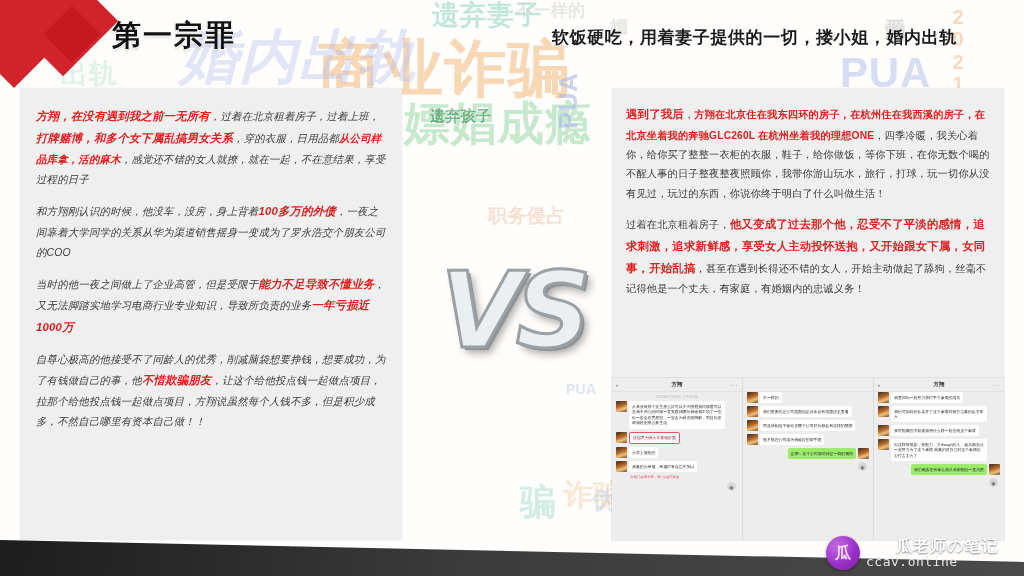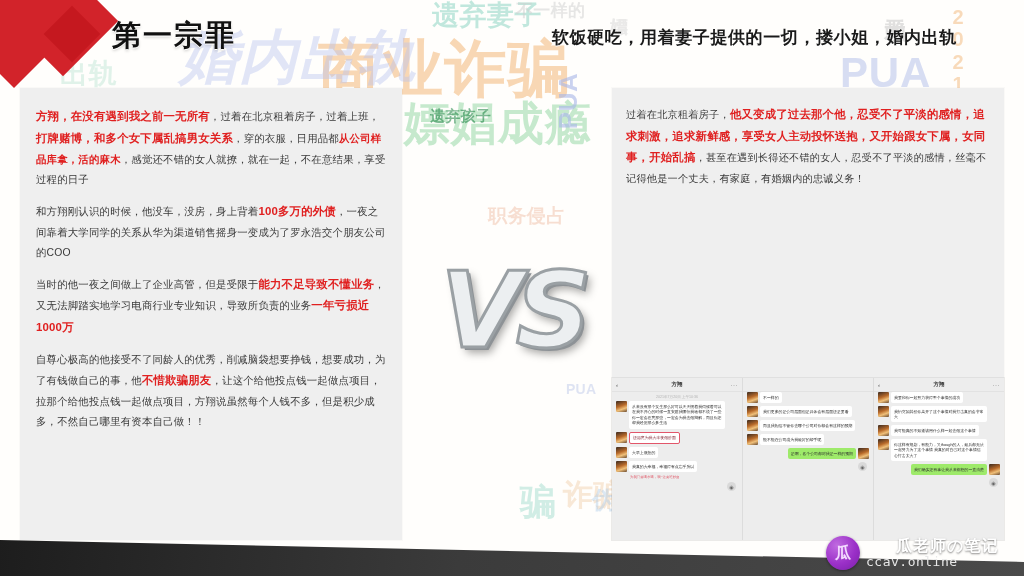--- a/index.html
+++ b/index.html
@@ -52,21 +52,21 @@
     letter-spacing:.6px;
     text-shadow:0 1px 0 #fff;
   }
 
   
   .panel{
     position:absolute;
     background:#efefef;
     box-shadow:0 0 0 1px rgba(0,0,0,.02);
   }
-  .panel-left{left:20px;top:88px;width:382px;height:452px;}
+  .panel-left{left:20px;top:88px;width:382px;height:452px;font-style:italic;}
   .panel-right{left:612px;top:88px;width:392px;height:452px;}
 
   .ptext{
     padding:18px 16px 0 16px;
     font-size:10.4px;
     line-height:1.92;
     color:#3a3a3a;
     letter-spacing:.2px;
     font-family:"Liberation Sans","DejaVu Sans",sans-serif;
   }
@@ -201,21 +201,22 @@
         <p><span>和方翔刚认识的时候，他没车，没房，身上背着</span><span class="hl-b">100多万的外债</span><span>，一夜之间靠着大学同学的关系从华为渠道销售摇身一变成为了罗永浩交个朋友公司的COO</span></p>
         <p><span>当时的他一夜之间做上了企业高管，但是受限于</span><span class="hl-b">能力不足导致不懂业务</span><span>，又无法脚踏实地学习电商行业专业知识，导致所负责的业务</span><span class="hl-b">一年亏损近1000万</span></p>
         <p><span>自尊心极高的他接受不了同龄人的优秀，削减脑袋想要挣钱，想要成功，为了有钱做自己的事，他</span><span class="hl-b">不惜欺骗朋友</span><span>，让这个给他投点钱一起做点项目，拉那个给他投点钱一起做点项目，方翔说虽然每个人钱不多，但是积少成多，不然自己哪里有资本自己做！！</span></p>
       </div>
   </div>
 
   <div class="vs">VS</div>
 
   <div class="panel panel-right">
     <div class="ptext" id="right-text">
-        <p><span>过着在北京租着房子，</span><span class="hl-b">他又变成了过去那个他，忍受不了平淡的感情，追求刺激，追求新鲜感，享受女人主动投怀送抱，又开始跟女下属，女同事，开始乱搞</span><span>，甚至在遇到长得还不错的女人，忍受不了平淡的感情，丝毫不记得他是一个丈夫，有家庭，有婚姻内的忠诚义务！</span></p>
+        <p><span class="hl-b">遇到了我后</span><span>，</span><span class="hl">方翔在北京住在我东四环的房子，在杭州住在我西溪的房子，在北京坐着我的奔驰GLC260L  在杭州坐着我的理想ONE</span><span>，四季冷暖，我关心着你，给你买了整整一衣柜的衣服，鞋子，给你做饭，等你下班，在你无数个喝的不醒人事的日子整夜整夜照顾你，我带你游山玩水，旅行，打球，玩一切你从没有见过，玩过的东西，你说你终于明白了什么叫做生活！</span></p>
+        <p><span>过着在北京租着房子，</span><span class="hl-b">他又变成了过去那个他，忍受不了平淡的感情，追求刺激，追求新鲜感，享受女人主动投怀送抱，又开始跟女下属，女同事，开始乱搞</span><span>，甚至在遇到长得还不错的女人，开始主动做起了舔狗，丝毫不记得他是一个丈夫，有家庭，有婚姻内的忠诚义务！</span></p>
       </div>
   </div>
 
   <div class="chatshot" id="chatshot">
       <div class="chatcol">
         <div class="chatbar">
           <div class="back">‹</div>
           <div class="who">方翔</div>
           <div class="dots">···</div>
         </div>

